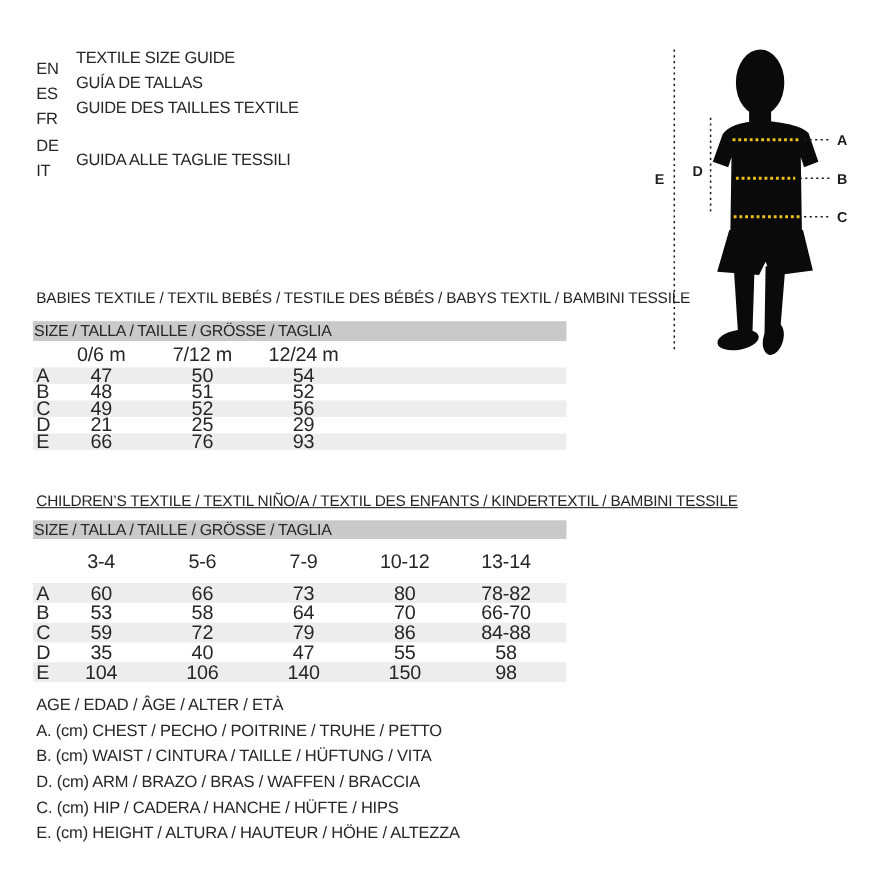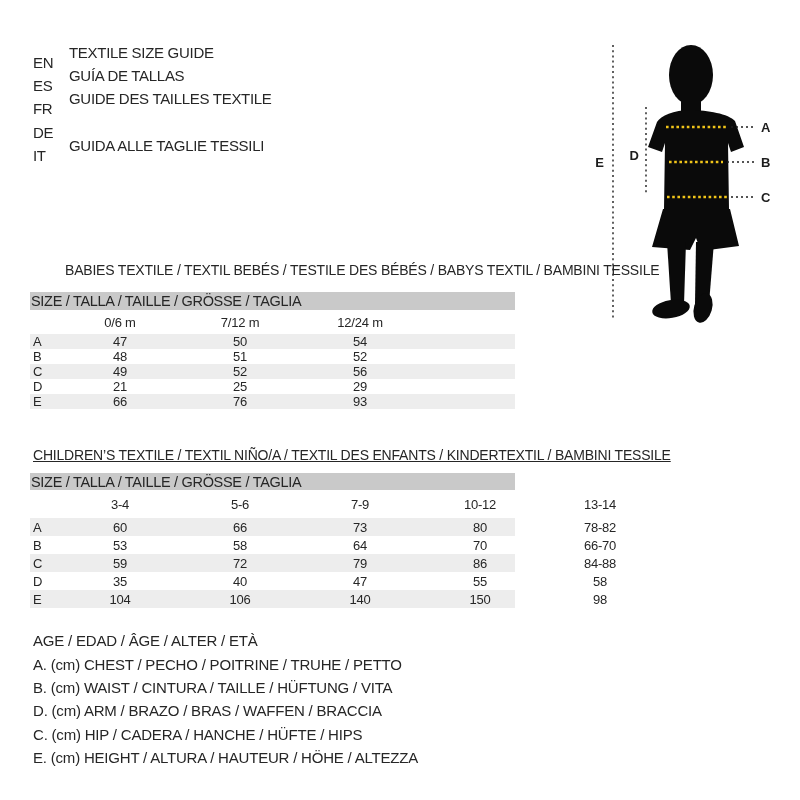--- a/index.html
+++ b/index.html
@@ -13,23 +13,23 @@
 
   
   .sec-title{position:absolute;left:33px;font-size:14px;letter-spacing:-0.2px;white-space:nowrap;}
 
   
   .size-table{position:absolute;left:30px;width:485px;}
   .size-bar{background:#c9c9c9;display:flex;align-items:center;padding-left:1px;
             font-size:14.5px;letter-spacing:-0.3px;box-sizing:border-box;}
   .babies .size-bar{height:18px;}
   .children .size-bar{height:17px;}
-  .t-row{display:flex;align-items:center;font-size:13px;letter-spacing:-0.2px;gap:28px;}
+  .t-row{display:flex;align-items:center;font-size:18px;letter-spacing:-0.2px;}
   .babies .t-colhead{height:24px;}
-  .children .t-colhead{height:28px;}
+  .children .t-colhead{height:40px;}
   .babies .t-body .t-row{height:15px;}
   .children .t-body .t-row{height:18px;}
   .t-body .t-row:nth-child(odd){background:#ededed;}
   .cell{box-sizing:border-box;}
   .cell.letter{flex:0 0 16px;padding-left:3px;}
   .cell.val{flex:0 0 92px;text-align:center;}
   .cell.fill{flex:1 1 auto;}
 
   
   .legend{position:absolute;left:33px;top:629px;}
@@ -93,21 +93,21 @@
       <line x1="669" y1="162" x2="723" y2="162" stroke="#f0c419" stroke-width="2.6" stroke-dasharray="2.6 2.6"></line>
       <line x1="727" y1="162" x2="756" y2="162" stroke="#1d1d1d" stroke-width="1.4" stroke-dasharray="2 3"></line>
       <text x="761" y="167">B</text>
 
       <line x1="667" y1="197" x2="727" y2="197" stroke="#f0c419" stroke-width="2.6" stroke-dasharray="2.6 2.6"></line>
       <line x1="731" y1="197" x2="756" y2="197" stroke="#1d1d1d" stroke-width="1.4" stroke-dasharray="2 3"></line>
       <text x="761" y="202">C</text>
     </svg>
   </div>
 
-  <div class="sec-title" style="top:262px;margin-left:32px;">BABIES TEXTILE / TEXTIL BEBÉS / TESTILE DES BÉBÉS / BABYS TEXTIL / BAMBINI TESSILE</div>
+  <div class="sec-title" style="top:262px;">BABIES TEXTILE / TEXTIL BEBÉS / TESTILE DES BÉBÉS / BABYS TEXTIL / BAMBINI TESSILE</div>
   <div class="size-table babies" style="top:292px;">
     <div class="size-bar">SIZE / TALLA / TAILLE / GRÖSSE / TAGLIA</div>
     <div class="t-row t-colhead">
       <span class="cell letter"></span>
       <span class="cell val">0/6 m</span>
       <span class="cell val">7/12 m</span>
       <span class="cell val">12/24 m</span>
       <span class="cell fill"></span>
     </div>
     <div class="t-body">

